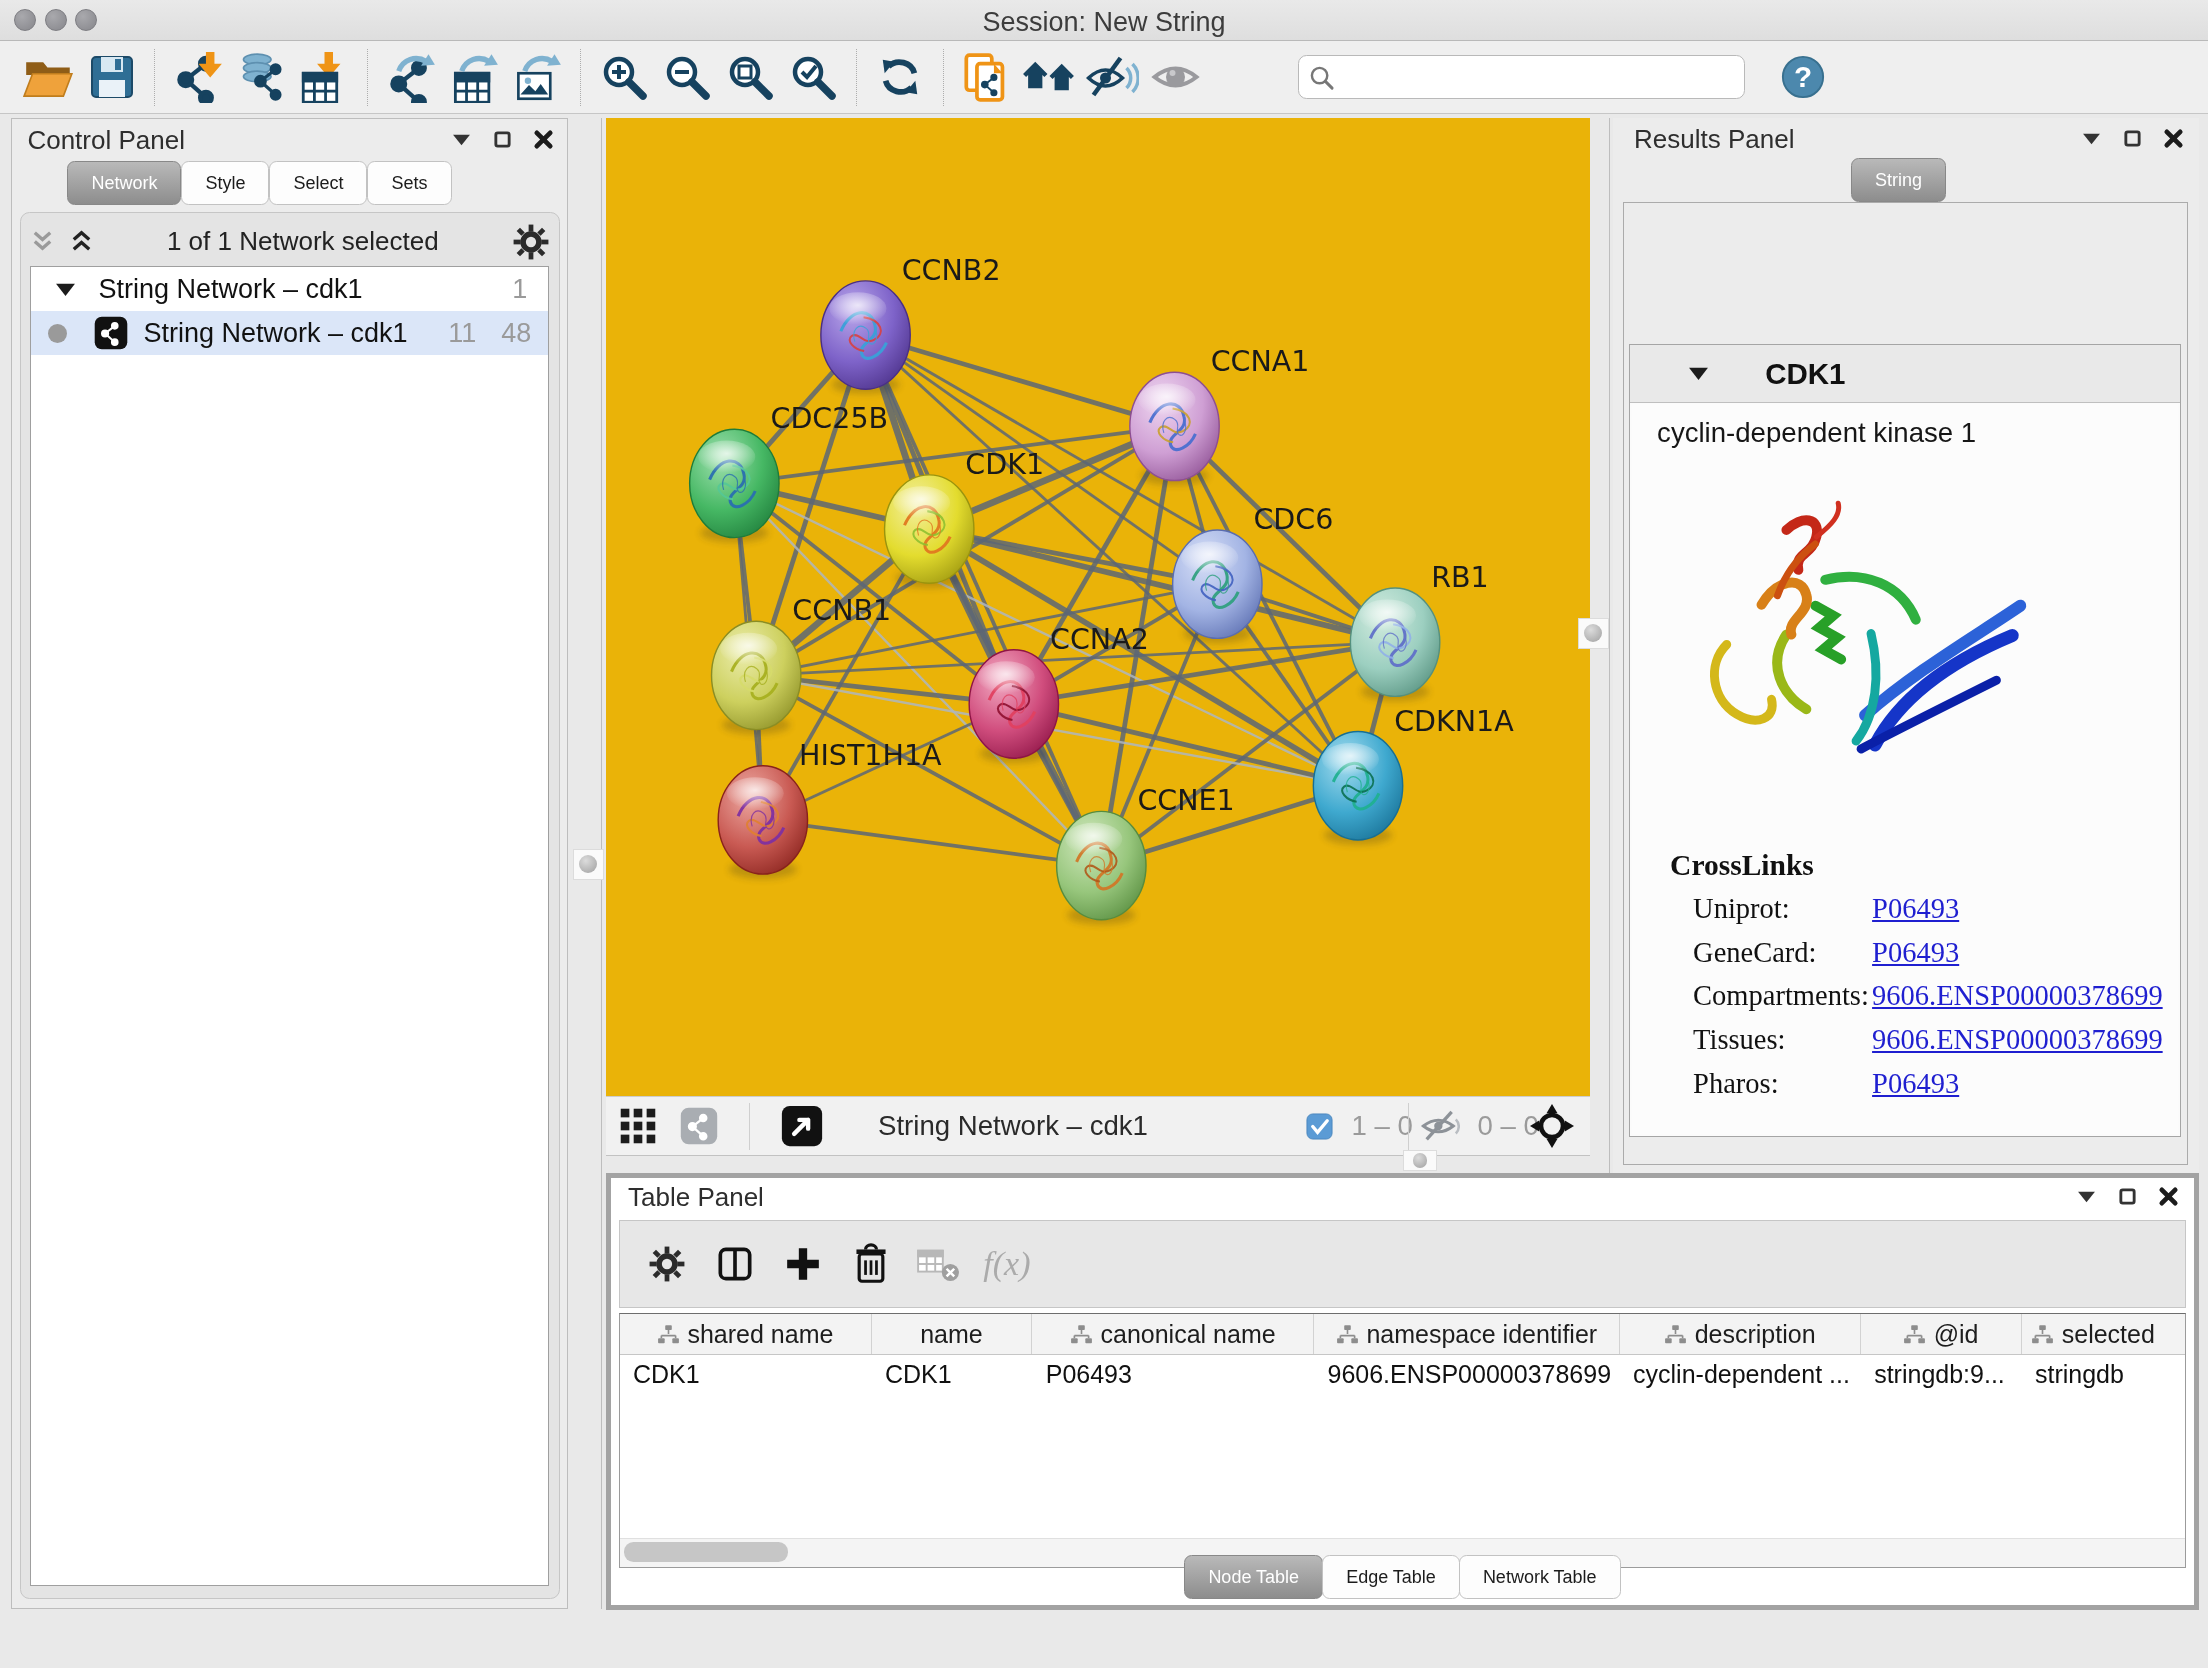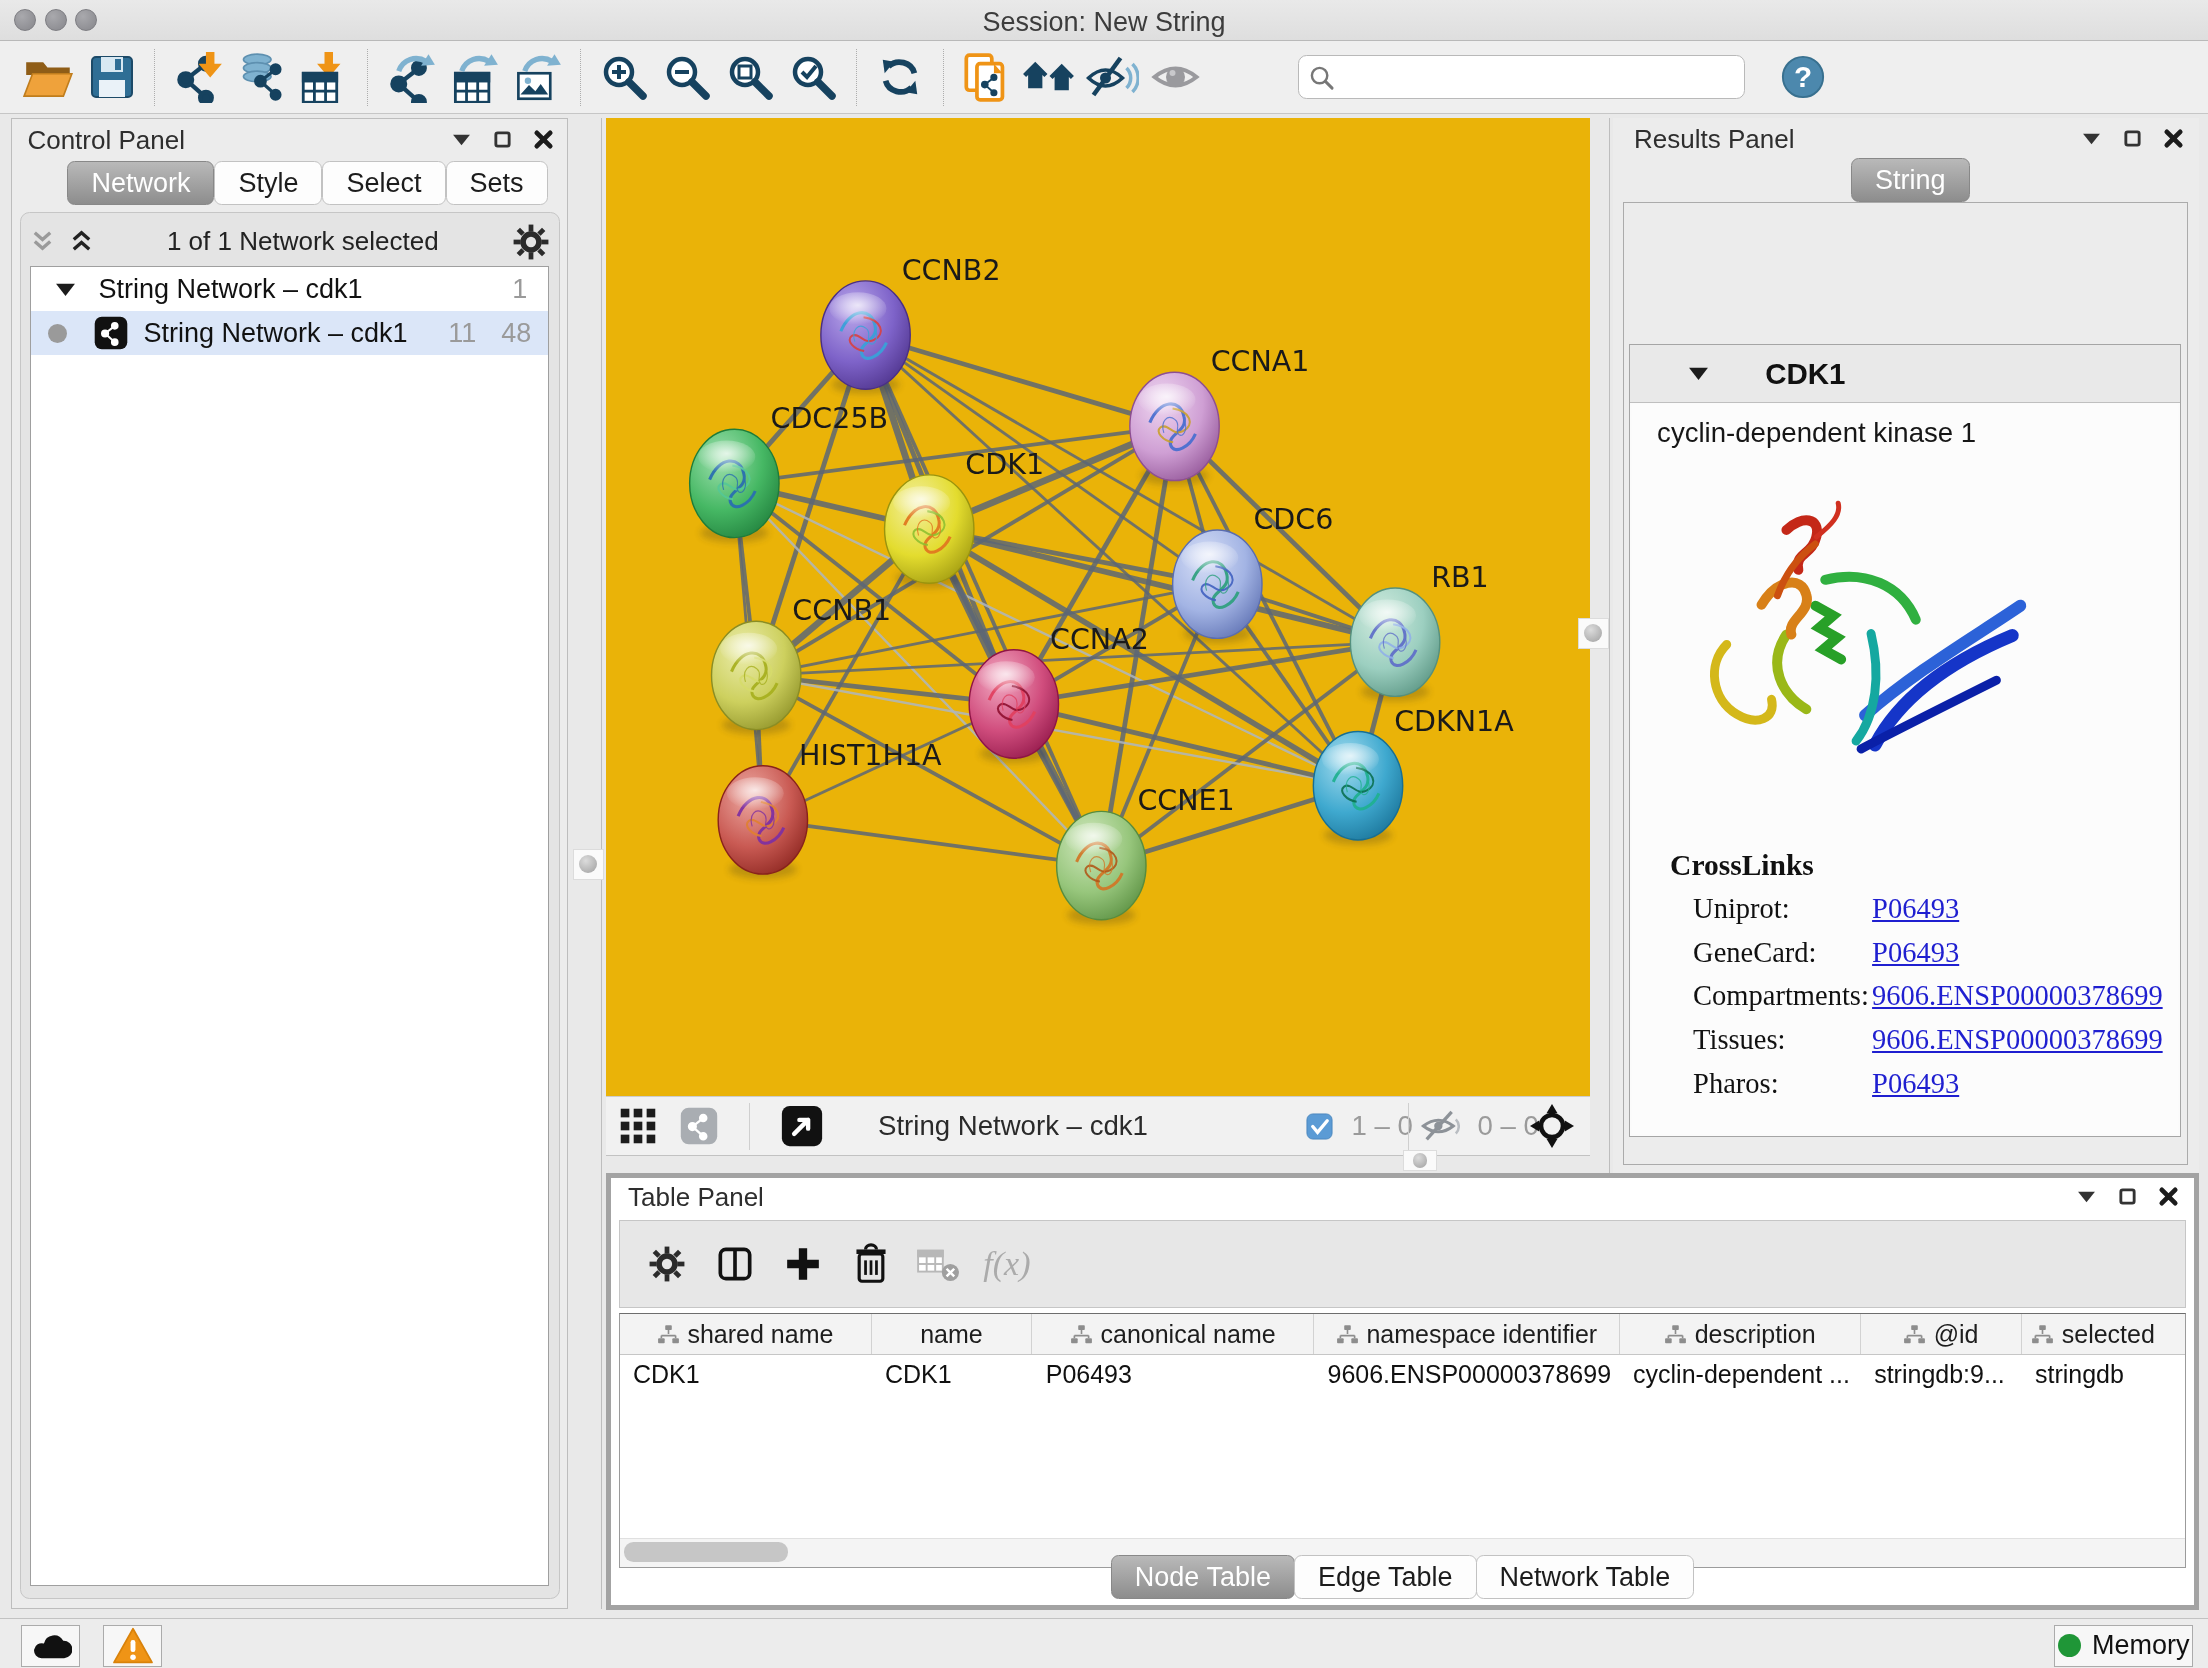--- a/index.html
+++ b/index.html
@@ -18,21 +18,21 @@
     display:flex;align-items:center;padding:0 0 0 17px;box-sizing:border-box;}
   .tbtn{width:63px;height:61px;display:flex;align-items:center;justify-content:center;flex:0 0 auto;}
   .tsep{width:0;height:57px;border-left:1.9px dotted #adadad;margin:0 11.4px;flex:0 0 auto;}
   #searchwrap{position:relative;margin-left:91px;flex:0 0 auto;}
   #searchinput{width:447px;height:44px;border:1px solid #b9b9b9;border-radius:8.6px;background:#fff;
     font-size:25px;padding:0 13.3px 0 49px;box-sizing:border-box;outline:none;color:#333;}
   #searchwrap svg{position:absolute;left:11.4px;top:9.5px;}
   
   .panel-title{font-size:26px;color:#2e2e2e;}
   .winctl{display:flex;gap:21px;align-items:center;}
-  .gtab{height:44px;display:flex;align-items:center;padding:4px 23px;font-size:27px;border:1px solid #c2c2c2;
+  .gtab{height:44px;display:flex;align-items:center;padding:4px 23px;font-size:18px;border:1px solid #c2c2c2;
     border-radius:7.6px;background:#fdfdfd;color:#1c1c1c;box-sizing:border-box;}
   .gtab.sel{background:linear-gradient(#b9b9b9,#8d8d8d);color:#fff;border-color:#888;}
   
   #cpanel{left:11.4px;top:118px;width:557px;height:1491px;background:#ececec;border:1px solid #bdbdbd;box-sizing:border-box;}
   #cp-tabs{position:absolute;left:55px;top:42px;display:flex;}
   #cp-inner{position:absolute;left:7.6px;top:93px;right:7.6px;bottom:9.5px;background:#e4e4e4;
     border:1px solid #c6c6c6;border-radius:9.5px;}
   #cp-selrow{position:absolute;left:9.5px;top:7.6px;right:9px;height:42px;display:flex;align-items:center;}
   #cp-list{position:absolute;left:9.5px;top:53px;right:9.5px;bottom:11.4px;background:#fff;border:1px solid #9f9f9f;}
   .treerow{height:44px;display:flex;align-items:center;font-size:27px;color:#111;}
@@ -919,33 +919,15 @@
         <span id="tp-thumb"></span>
       </div>
     </div>
     <div id="tp-tabs">
       <span class="gtab sel">Node Table</span>
       <span class="gtab" style="margin-left:-1px">Edge Table</span>
       <span class="gtab" style="margin-left:-1px">Network Table</span>
     </div>
   </div>
 
-  <div id="statusbar" class="abs">
-    <span class="sbtn" style="left:21px;width:59px">
-        <svg width="42" height="32" viewBox="0 0 44 34">
-          <path d="M12 30 a8 8 0 1 1 2.5-15.6 A11 11 0 0 1 35 11.5 a8 8 0 0 1 1 18.5z" fill="#111"></path>
-        </svg>
-      </span>
-    <span class="sbtn" style="left:103px;width:59px">
-        <svg width="42" height="38" viewBox="0 0 48 44">
-          <path d="M24 2 L46 41 H2Z" fill="#ef9416" stroke="#d9820a" stroke-width="2" stroke-linejoin="round"></path>
-          <rect x="21.2" y="15" width="5.6" height="14" rx="2.6" fill="#fff"></rect>
-          <circle cx="24" cy="35" r="3.2" fill="#fff"></circle>
-        </svg>
-      </span>
-    <span class="sbtn" style="left:2054px;width:139px">
-      <span style="width:23px;height:23px;border-radius:50%;background:#1f9637;margin-right:11.4px"></span>
-      <span style="font-size:27px;color:#111">Memory</span>
-    </span>
-  </div>
 
 </div>
 
 
 </body></html>

